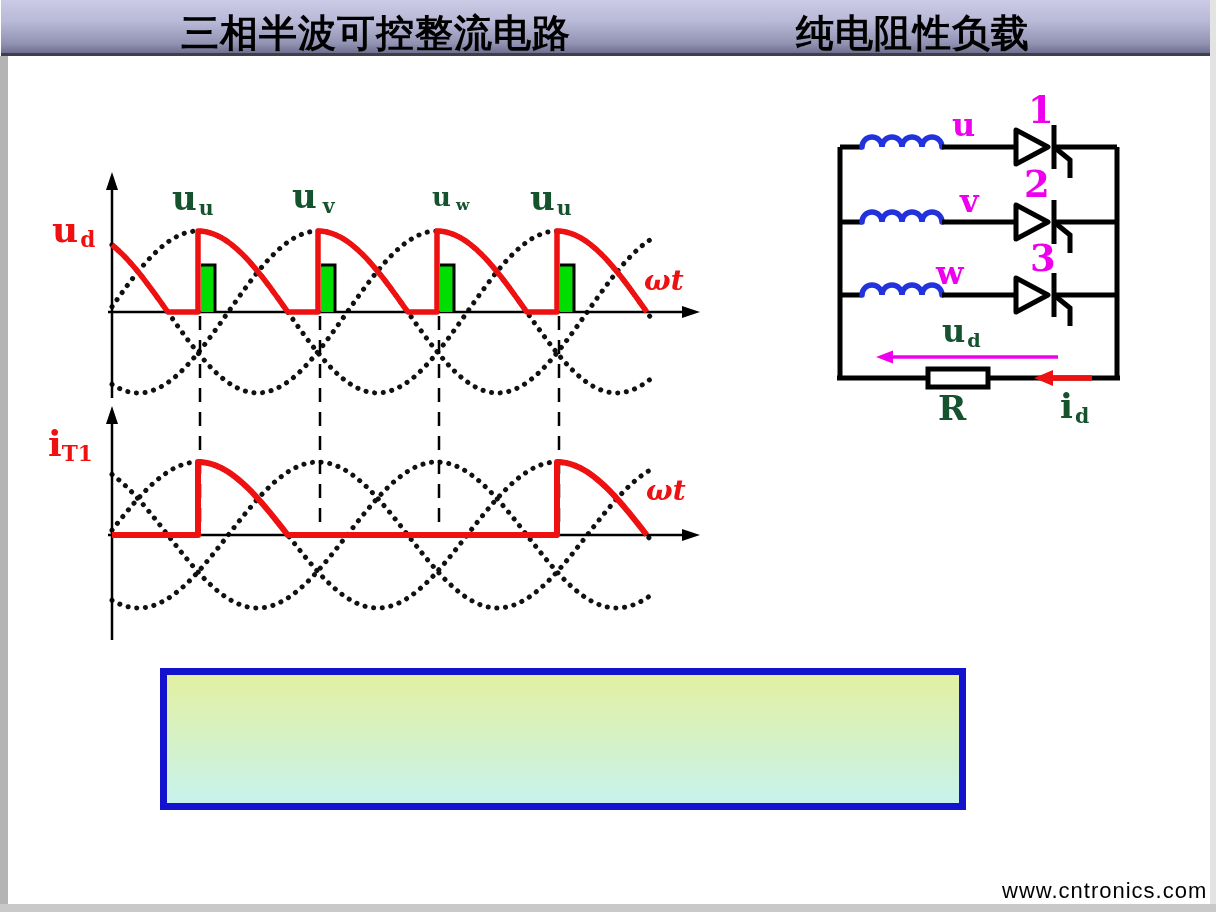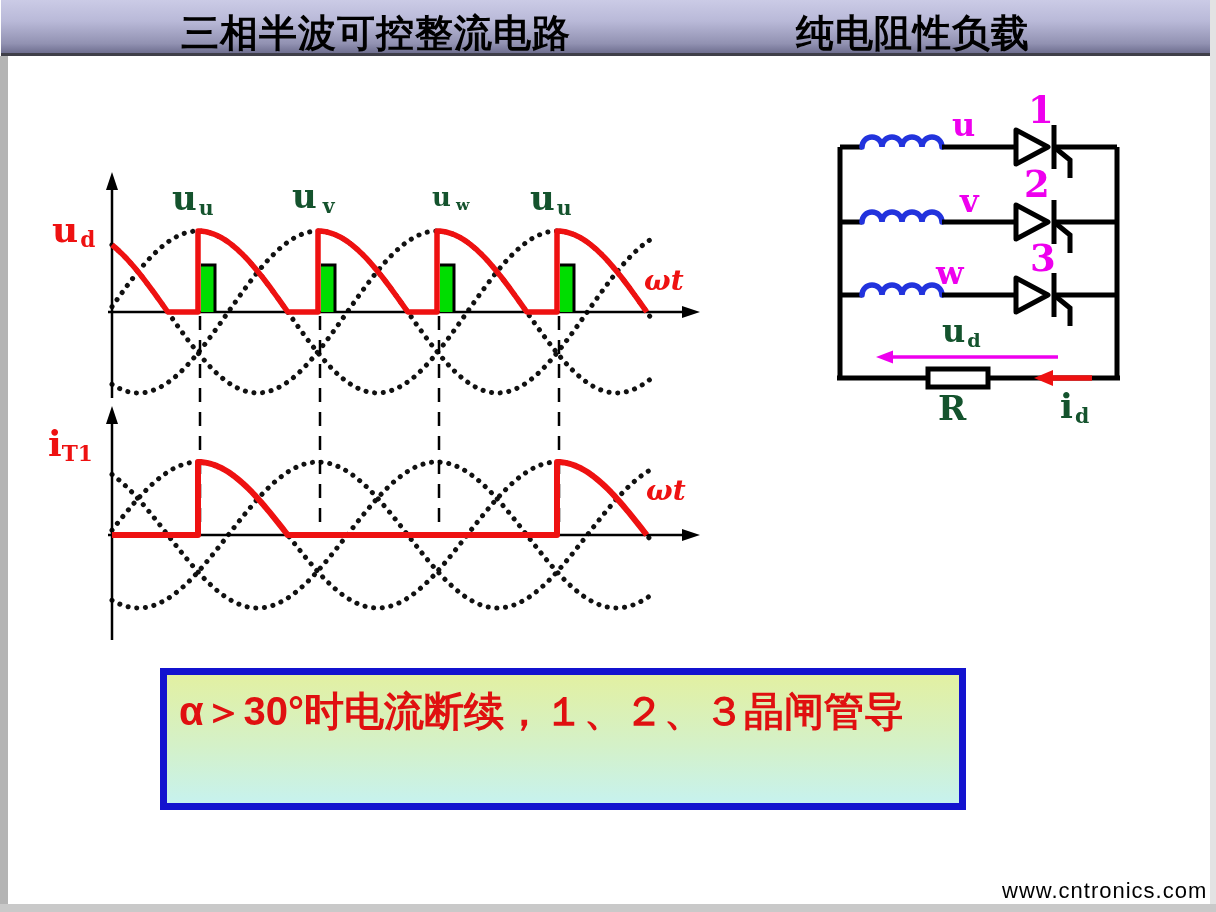--- a/index.html
+++ b/index.html
@@ -118,21 +118,20 @@
   <div class="wlabel lbl-mag" style="left:960px;top:182px;font-size:32px;">v</div>
   <div class="wlabel lbl-mag" style="left:936px;top:254px;font-size:32px;">w</div>
   <div class="wlabel lbl-mag" style="left:1028px;top:88px;font-size:37px;">1</div>
   <div class="wlabel lbl-mag" style="left:1024px;top:162px;font-size:37px;">2</div>
   <div class="wlabel lbl-mag" style="left:1030px;top:236px;font-size:37px;">3</div>
   <div class="wlabel lbl-blue" style="left:942px;top:312px;font-size:32px;"><span>u</span><span class="sb">d</span></div>
   <div class="wlabel lbl-blue" style="left:938px;top:388px;font-size:34px;">R</div>
   <div class="wlabel lbl-blue" style="left:1028px;top:386px;font-size:34px;margin-left:32px;"><span>i</span><span class="sb">d</span></div>
 
   <div class="note-box">
-    <div>α＞30°时电流断续，１、２、３晶闸管导</div>
   </div>
 
   <div class="watermark">www.cntronics.com</div>
 
   <div class="edge-left"></div>
   <div class="edge-right"></div>
   <div class="edge-bottom"></div>
 </div>
 
 </body></html>

